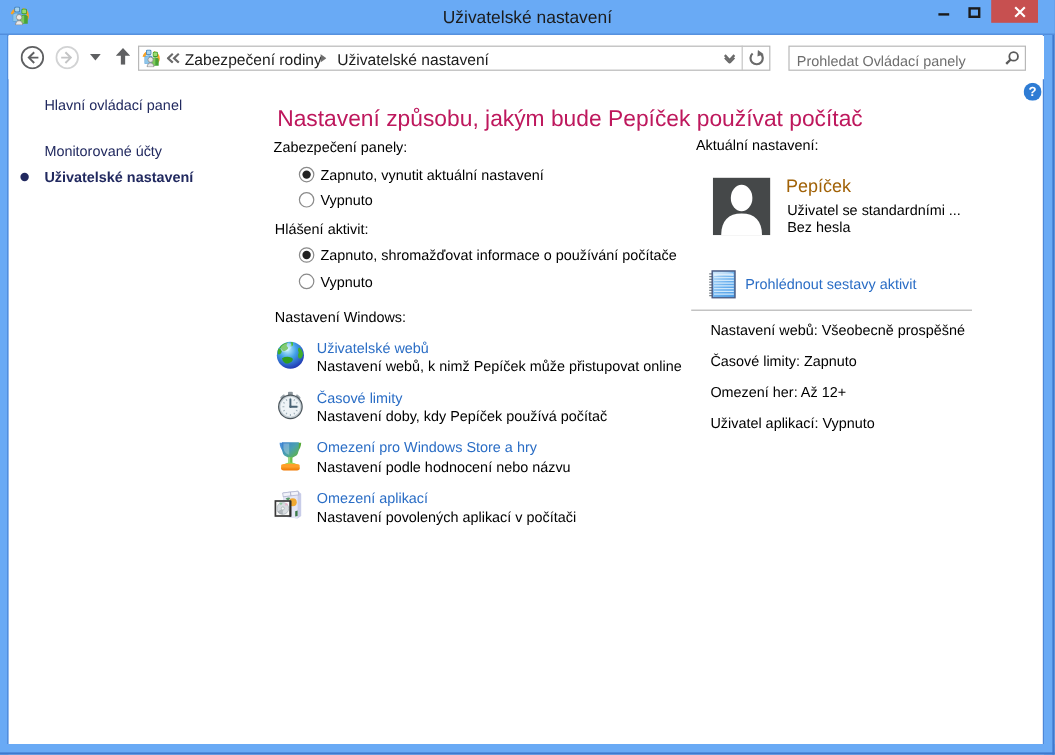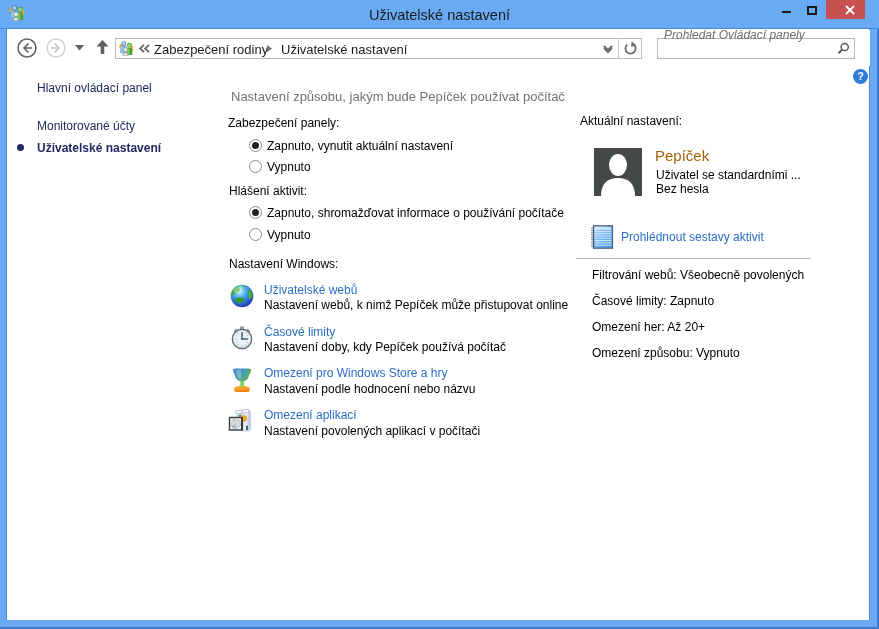--- a/index.html
+++ b/index.html
@@ -101,37 +101,37 @@
     <path d="M1 1 L5 5.2 L9 1" fill="none" stroke="#6a6a6a" stroke-width="2"></path>
     <path d="M1 3.2 L5 7.4 L9 3.2" fill="none" stroke="#6a6a6a" stroke-width="1.6"></path>
   </svg>
   <div class="abs" style="left:618px; top:38px; width:1px; height:21px; background:#c5c5c5;"></div>
   <svg class="abs" style="left:623px; top:41px;" width="15" height="15" viewBox="0 0 15 15">
     <path d="M4.2 3.6 A 5.1 5.1 0 1 0 10.6 3.4" fill="none" stroke="#6a6a6a" stroke-width="1.8"></path>
     <path d="M8.6 0.6 L13.4 4.2 L8.2 6 Z" fill="#6a6a6a"></path>
   </svg>
 
   <div class="searchbox"></div>
-  <div class="abs" style="left:664px; top:28px; font-size:12px; color:#6e6e6e;font-style:italic;">Prohledat Ovládací panely</div>
+  <div class="abs" style="left:664px; top:44px; font-size:12px; color:#6e6e6e;">Prohledat Ovládací panely</div>
   <svg class="abs" style="left:837px; top:42px;" width="13" height="13" viewBox="0 0 13 13">
     <circle cx="7.7" cy="5" r="3.6" fill="none" stroke="#5a5a5a" stroke-width="1.5"></circle>
     <path d="M5 7.8 L1.5 11.3" stroke="#5a5a5a" stroke-width="2"></path>
   </svg>
 
   <svg class="abs" style="left:853px; top:69px;" width="15" height="15" viewBox="0 0 15 15">
     <circle cx="7.5" cy="7.5" r="7.5" fill="#2e7cd4"></circle>
     <text x="7.5" y="11.2" font-size="11" font-weight="bold" fill="#fff" text-anchor="middle" font-family="Liberation Sans">?</text>
   </svg>
 
   <div class="sidebar-item" style="left:37px; top:81px;">Hlavní ovládací panel</div>
   <div class="sidebar-item" style="left:37px; top:119px;">Monitorované účty</div>
   <div class="abs" style="left:17px; top:144px; width:7px; height:7px; border-radius:50%; background:#21295f;"></div>
   <div class="sidebar-item" style="left:37px; top:141px; font-weight:bold;">Uživatelské nastavení</div>
 
-  <div class="abs" style="left:231px; top:88.5px; font-size:13px; color:#737373; white-space:nowrap;">Nastavení způsobu, jakým bude Pepíček používat počítač</div>
+  <div class="abs" style="left:231px; top:88.5px; font-size:19px; color:#be185d; white-space:nowrap;">Nastavení způsobu, jakým bude Pepíček používat počítač</div>
 
   <div class="t12" style="left:228px; top:115.5px;">Zabezpečení panely:</div>
   <div class="radio sel" style="left:249px; top:139px;"></div>
   <div class="t12" style="left:267px; top:139px;">Zapnuto, vynutit aktuální nastavení</div>
   <div class="radio" style="left:249px; top:160px;"></div>
   <div class="t12" style="left:267px; top:160px;">Vypnuto</div>
 
   <div class="t12" style="left:229px; top:184px;">Hlášení aktivit:</div>
   <div class="radio sel" style="left:249px; top:206px;"></div>
   <div class="t12" style="left:267px; top:206px;">Zapnuto, shromažďovat informace o používání počítače</div>
@@ -271,16 +271,16 @@
       <path d="M5 15.5 L21.5 15.5"></path>
       <path d="M5 17.8 L21.5 17.8"></path>
       <path d="M5 20.1 L21.5 20.1"></path>
     </g>
     <path d="M4.5 2 Q14 1 21 2.5 L21 5 Q12 3.5 4.5 5.5 Z" fill="#ffffff" opacity="0.45"></path>
   </svg>
   <div class="t12 link" style="left:621px; top:230px;">Prohlédnout sestavy aktivit</div>
 
   <div class="abs" style="left:576px; top:258px; width:234px; height:1px; background:#b5b5b5;"></div>
 
-  <div class="t12" style="left:592px; top:268px;">Filtrování webů: Všeobecně povolených</div>
+  <div class="t12" style="left:592px; top:268px;">Nastavení webů: Všeobecně prospěšné</div>
   <div class="t12" style="left:592px; top:294px;">Časové limity: Zapnuto</div>
-  <div class="t12" style="left:592px; top:320px;">Omezení her: Až 20+</div>
-  <div class="t12" style="left:592px; top:346px;">Omezení způsobu: Vypnuto</div>
+  <div class="t12" style="left:592px; top:320px;">Omezení her: Až 12+</div>
+  <div class="t12" style="left:592px; top:346px;">Uživatel aplikací: Vypnuto</div>
 
 </body></html>

